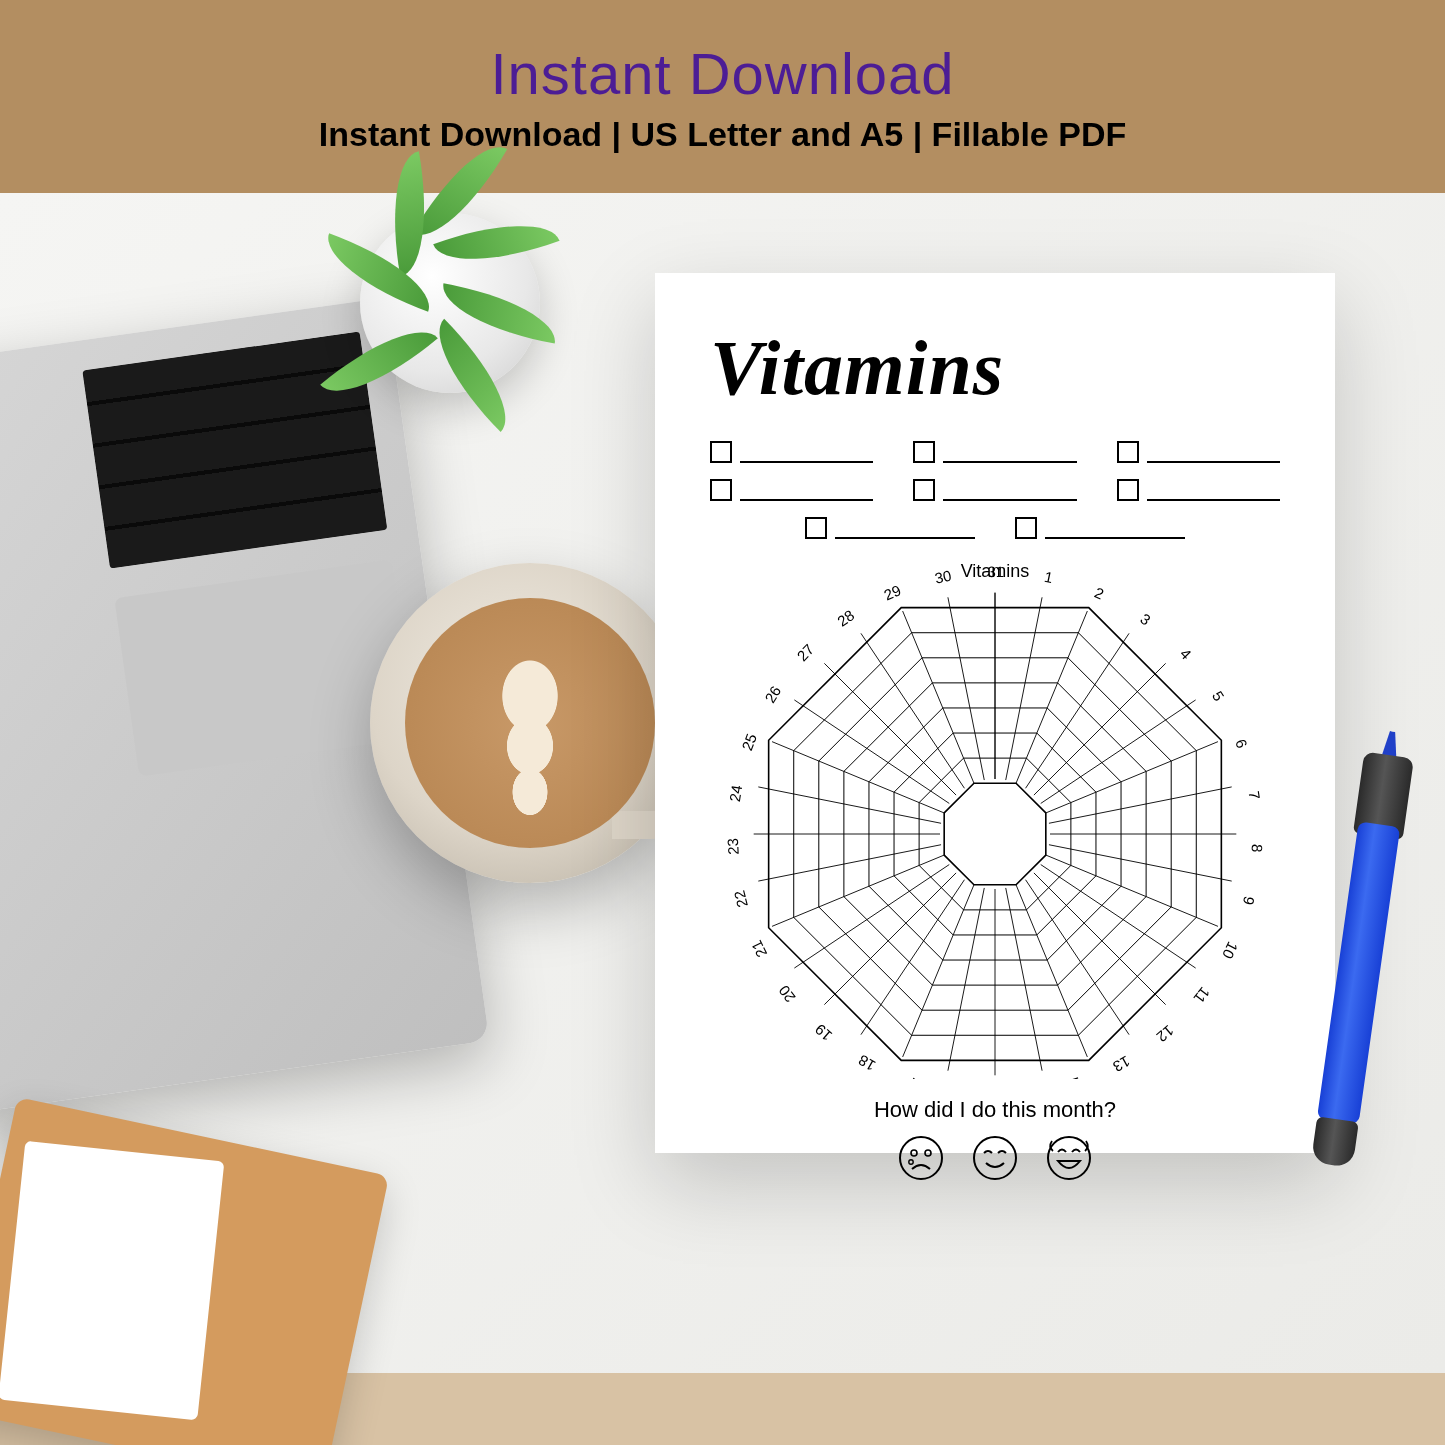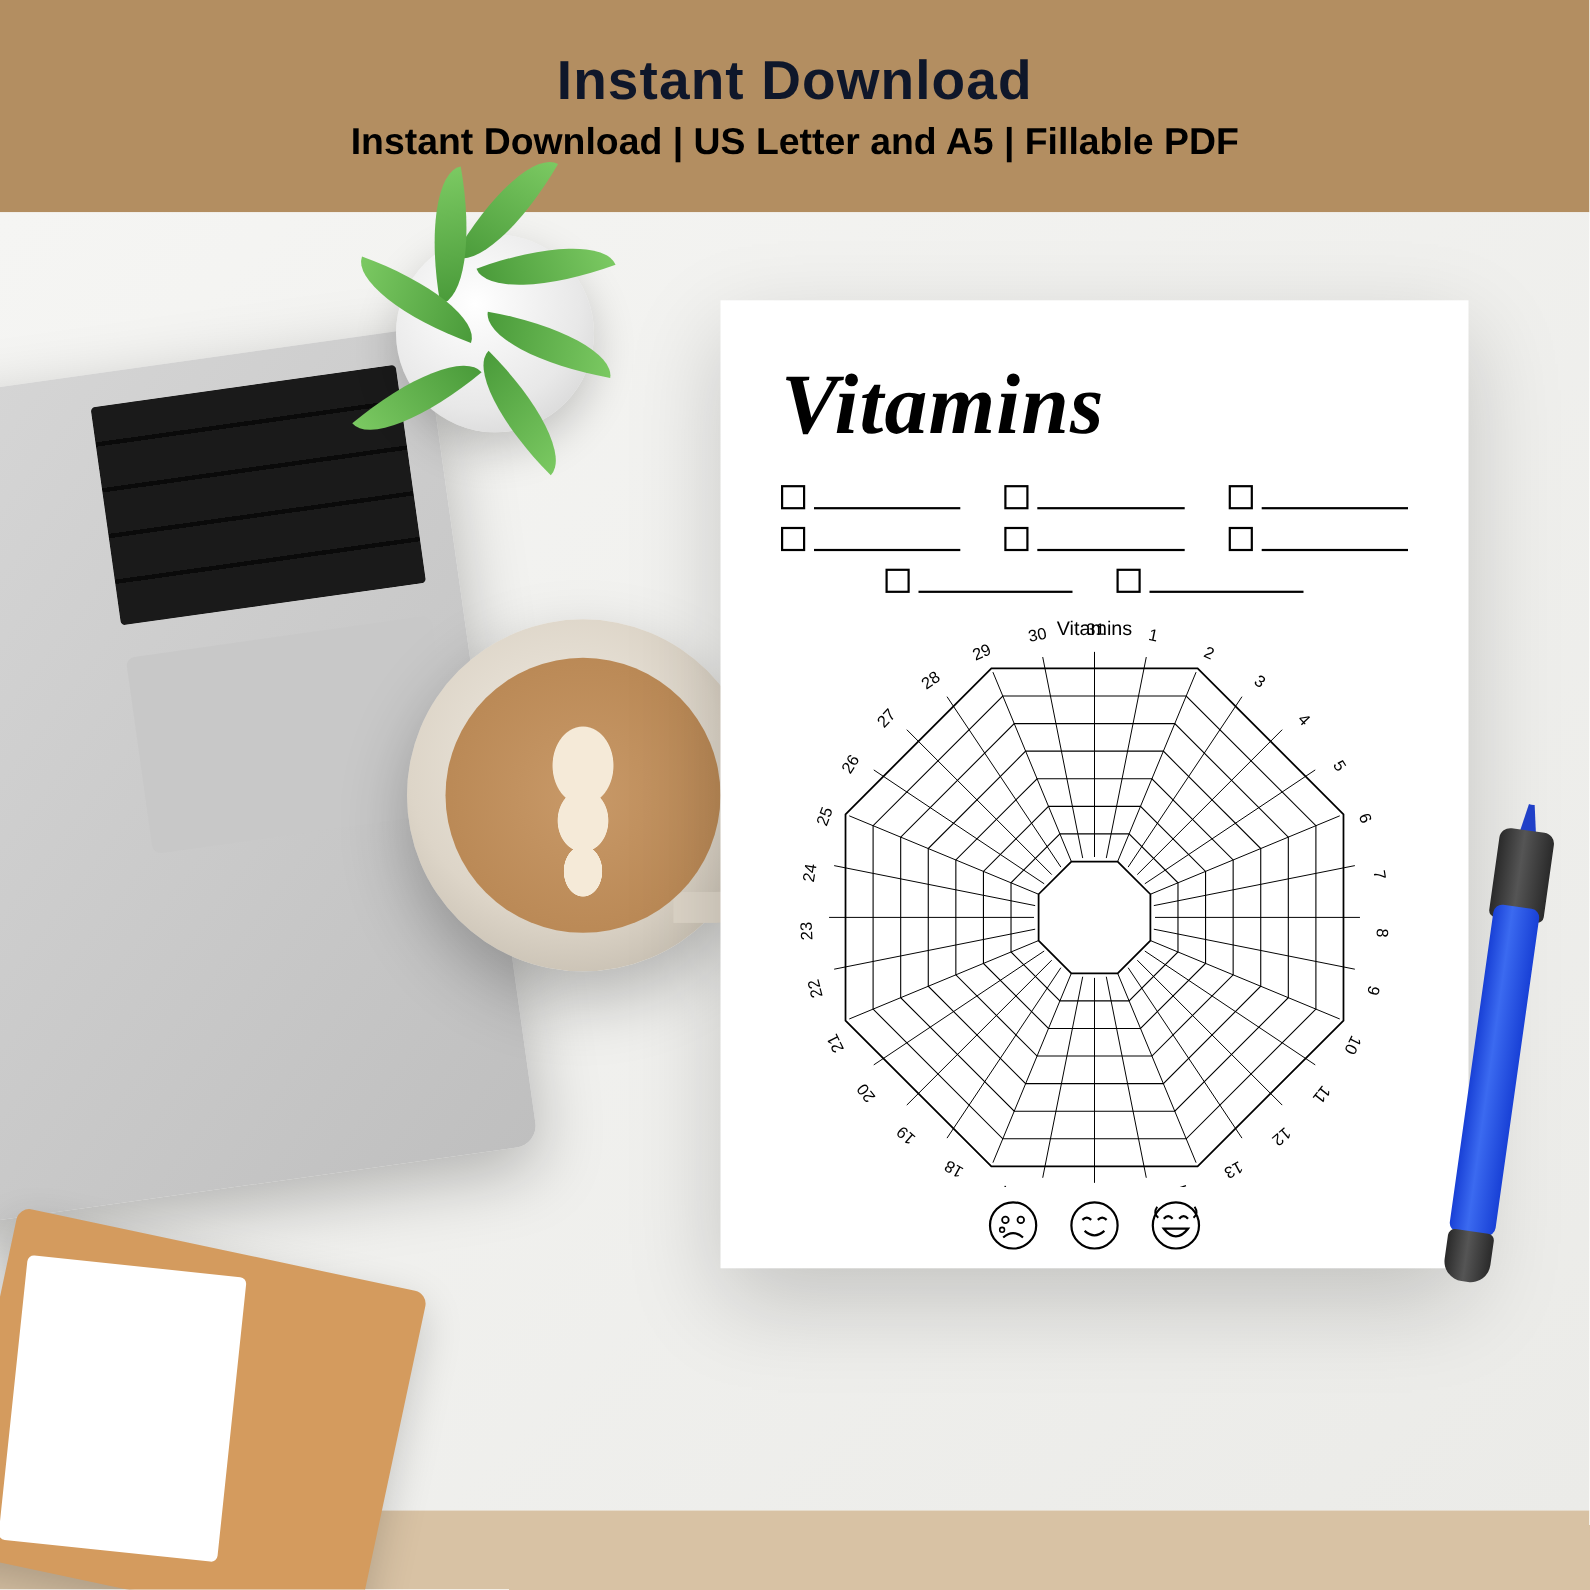--- a/index.html
+++ b/index.html
@@ -1,18 +1,18 @@
 <!DOCTYPE html>
 <html><head>
 <meta charset="utf-8">
 <style>
 *{box-sizing:border-box;margin:0;padding:0}
 body{width:1445px;height:1445px;background:#fff;font-family:Arial,Helvetica,sans-serif;overflow:hidden}
 .banner{width:100%;height:193px;background:#b38e61;display:flex;flex-direction:column;align-items:center;justify-content:center;gap:8px}
-.banner-title{color:#0f172a;font-size:50px;font-weight:700;letter-spacing:1px}
+.banner-title{color:#4c1d95;font-size:58px;font-weight:400;letter-spacing:1px}
 .banner-sub{color:#000000;font-size:34px;font-weight:700}
 .scene{position:relative;width:100%;height:1180px;background:linear-gradient(135deg,#f5f5f3 0%,#ebebe8 100%)}
 .laptop{position:absolute;left:-120px;top:140px;width:560px;height:750px;background:linear-gradient(135deg,#d8d8d8,#bfbfbf);border-radius:20px;transform:rotate(-8deg);box-shadow:0 20px 60px rgba(0,0,0,.25);overflow:hidden}
 .laptop::before{content:"";position:absolute;right:30px;top:30px;width:280px;height:200px;background:repeating-linear-gradient(0deg,#1a1a1a 0,#1a1a1a 38px,#0a0a0a 38px,#0a0a0a 42px),repeating-linear-gradient(90deg,transparent 0,transparent 38px,#0a0a0a 38px,#0a0a0a 42px);background-color:#1a1a1a;border-radius:4px}
 .laptop::after{content:"";position:absolute;right:30px;top:260px;width:280px;height:180px;background:#c8c8c8;border-radius:8px}
 .plant{position:absolute;left:280px;top:-60px;width:340px;height:340px}
 .plant .pot{position:absolute;left:50%;top:50%;transform:translate(-50%,-50%);width:180px;height:180px;background:radial-gradient(circle at 40% 35%,#fff,#e8e8e8 60%,#ccc);border-radius:50%;box-shadow:0 15px 40px rgba(0,0,0,.2)}
 .leaf{position:absolute;width:120px;height:40px;background:linear-gradient(90deg,#4a9b3a,#7bc962);border-radius:0 100% 0 100%;transform-origin:left center}
 .coffee{position:absolute;left:370px;top:370px;width:320px;height:320px}
 .cup{position:absolute;inset:0;background:radial-gradient(circle at 45% 40%,#f0ebe2,#ddd5c8 55%,#b5ad9f);border-radius:50%;box-shadow:0 25px 60px rgba(0,0,0,.25)}
@@ -185,20 +185,21 @@
           <text x="58.971484849394585" y="136.19295590526178" font-size="15" text-anchor="middle" dominant-baseline="middle" transform="rotate(302.1290322580645 58.971484849394585 136.19295590526178)">26</text>
           <text x="91.43760409355366" y="94.54163125523775" font-size="15" text-anchor="middle" dominant-baseline="middle" transform="rotate(313.741935483871 91.43760409355366 94.54163125523775)">27</text>
           <text x="131.62348998126336" y="60.27829342458239" font-size="15" text-anchor="middle" dominant-baseline="middle" transform="rotate(325.35483870967744 131.62348998126336 60.27829342458239)">28</text>
           <text x="177.8839276226396" y="34.805687489853995" font-size="15" text-anchor="middle" dominant-baseline="middle" transform="rotate(336.96774193548384 177.8839276226396 34.805687489853995)">29</text>
           <text x="228.32500926527464" y="19.166664930924128" font-size="15" text-anchor="middle" dominant-baseline="middle" transform="rotate(348.5806451612904 228.32500926527464 19.166664930924128)">30</text>
           <text x="280.88167110014206" y="14.001489168862918" font-size="15" text-anchor="middle" dominant-baseline="middle" transform="rotate(360.1935483870967 280.88167110014206 14.001489168862918)">31</text>
           <text x="280" y="18" font-size="18" text-anchor="middle">Vitamins</text>
         </svg>
     </div>
 
+    <div class="prompt">How did I do this month?</div>
 
     <div class="faces">
       <svg class="face" viewBox="0 0 46 46">
           <circle cx="23" cy="23" r="21" fill="none" stroke="#000" stroke-width="2"></circle>
           <circle cx="16" cy="18" r="3" fill="none" stroke="#000" stroke-width="1.6"></circle>
           <circle cx="30" cy="18" r="3" fill="none" stroke="#000" stroke-width="1.6"></circle>
           <path d="M14 34 Q23 26 32 34" fill="none" stroke="#000" stroke-width="2"></path>
           <circle cx="13" cy="27" r="2.2" fill="none" stroke="#000" stroke-width="1.4"></circle>
         </svg>
       <svg class="face" viewBox="0 0 46 46">

